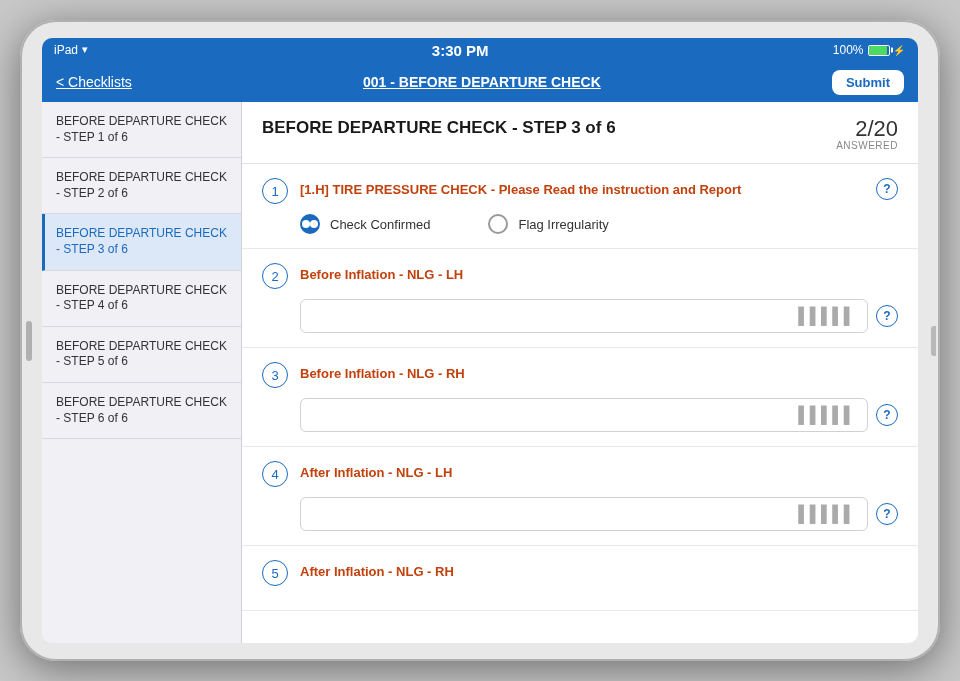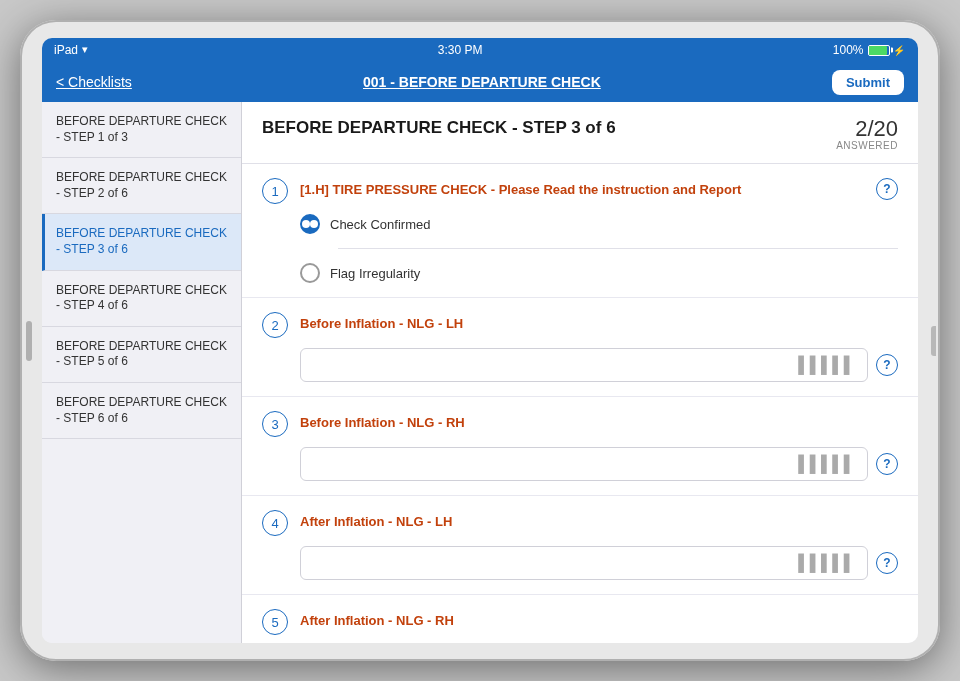--- a/index.html
+++ b/index.html
@@ -64,21 +64,21 @@
       display: flex;
       justify-content: space-between;
       align-items: center;
       padding: 4px 12px;
       font-size: 12px;
       font-weight: 500;
       height: 24px;
     }
 
     .status-left { display: flex; align-items: flex-start; gap: 4px; }
-    .status-center { font-weight: 400; font-size: 12px; text-align: center; }
+    .status-center { font-weight: 700; font-size: 15px; text-align: center; }
     .status-right { display: flex; align-items: center; gap: 4px; }
 
     .wifi-icon { font-size: 11px; }
     .battery-bar {
       width: 22px;
       height: 11px;
       border: 1.5px solid white;
       border-radius: 2px;
       position: relative;
       display: inline-flex;
@@ -265,21 +265,21 @@
       color: #1a6abf;
       font-size: 12px;
       font-weight: 700;
       flex-shrink: 0;
       cursor: pointer;
     }
 
     .radio-options {
       padding-left: 38px;
       display: flex;
-      flex-direction: column;
+      flex-direction: row;
       gap: 10px;
     }
 
     .radio-option {
       display: flex;
       align-items: center;
       gap: 10px;
       font-size: 13px;
       color: #333;
       cursor: pointer;
@@ -370,21 +370,21 @@
     <div class="nav-bar">
       <div class="nav-back">&lt; Checklists</div>
       <div class="nav-title">001 - BEFORE DEPARTURE CHECK</div>
       <button class="nav-submit">Submit</button>
     </div>
 
     <div class="main-content">
 
       <div class="sidebar">
         <div class="sidebar-item">
-          <span>BEFORE DEPARTURE CHECK - STEP 1 of 3</span>
+          <span>BEFORE DEPARTURE CHECK - STEP 1 of 6</span>
         </div>
         <div class="sidebar-item">
           <span>BEFORE DEPARTURE CHECK - STEP 2 of 6</span>
         </div>
         <div class="sidebar-item active">
           <span>BEFORE DEPARTURE CHECK - STEP 3 of 6</span>
         </div>
         <div class="sidebar-item">
           <span>BEFORE DEPARTURE CHECK - STEP 4 of 6</span>
         </div>

